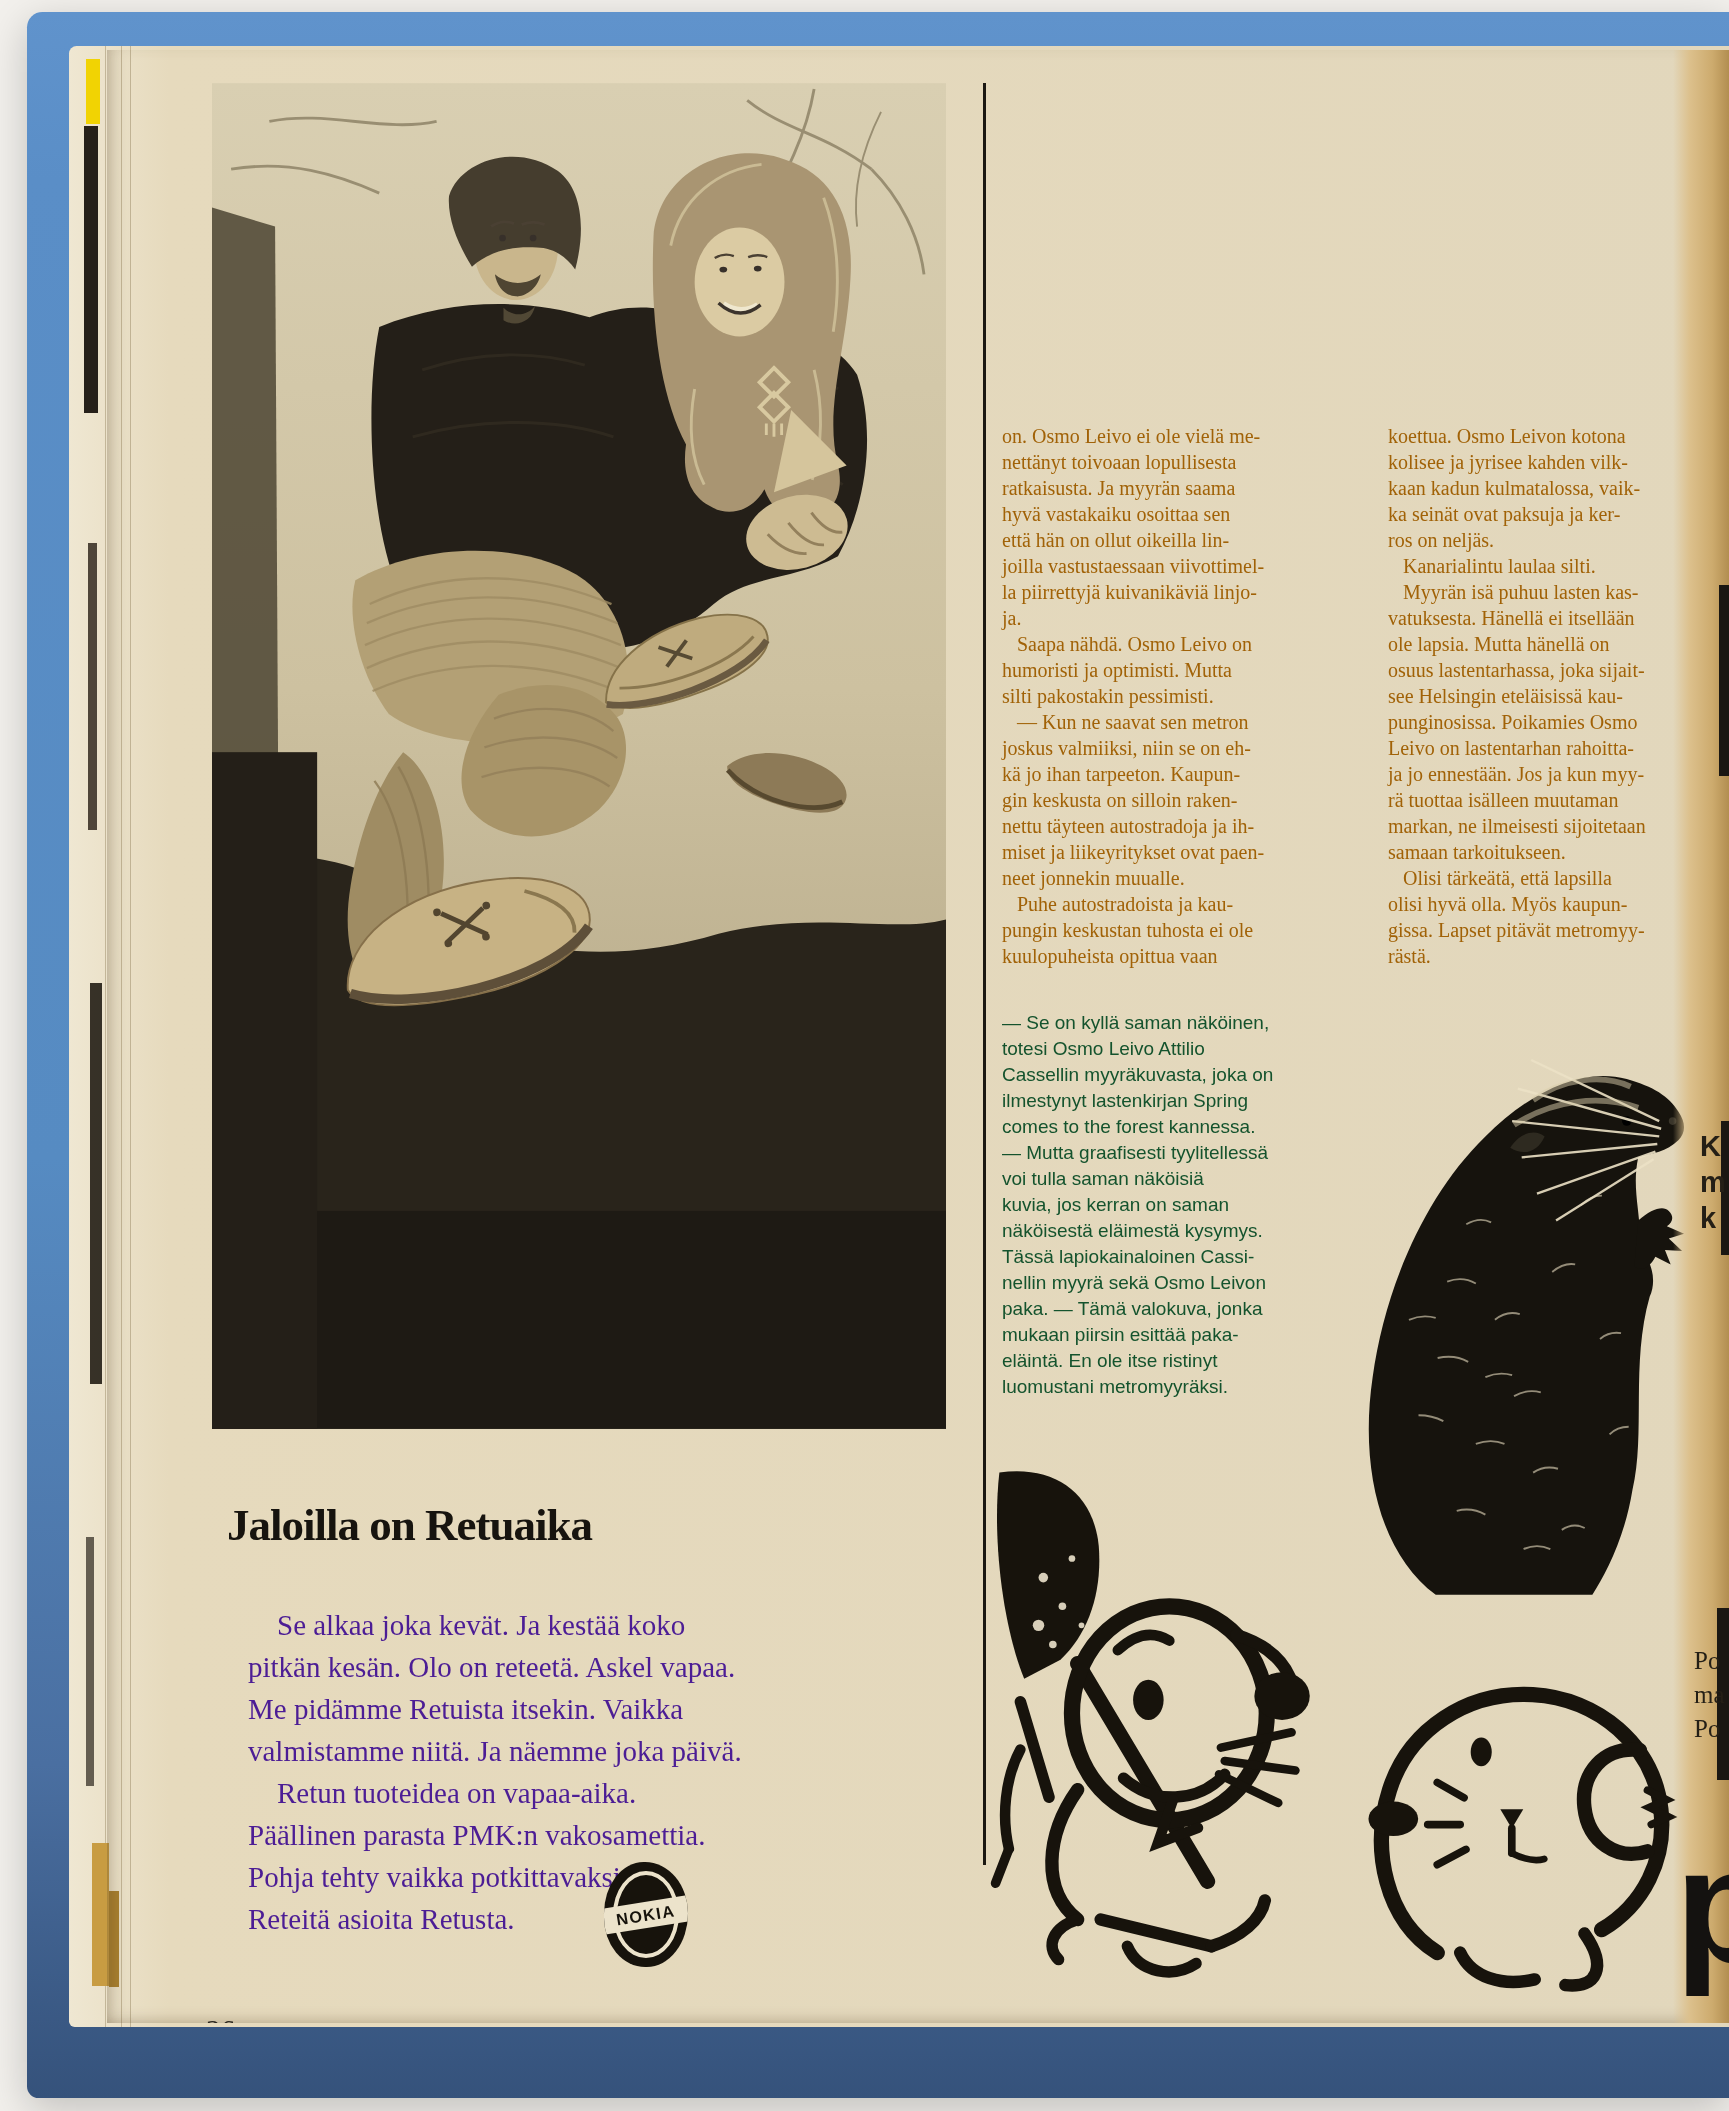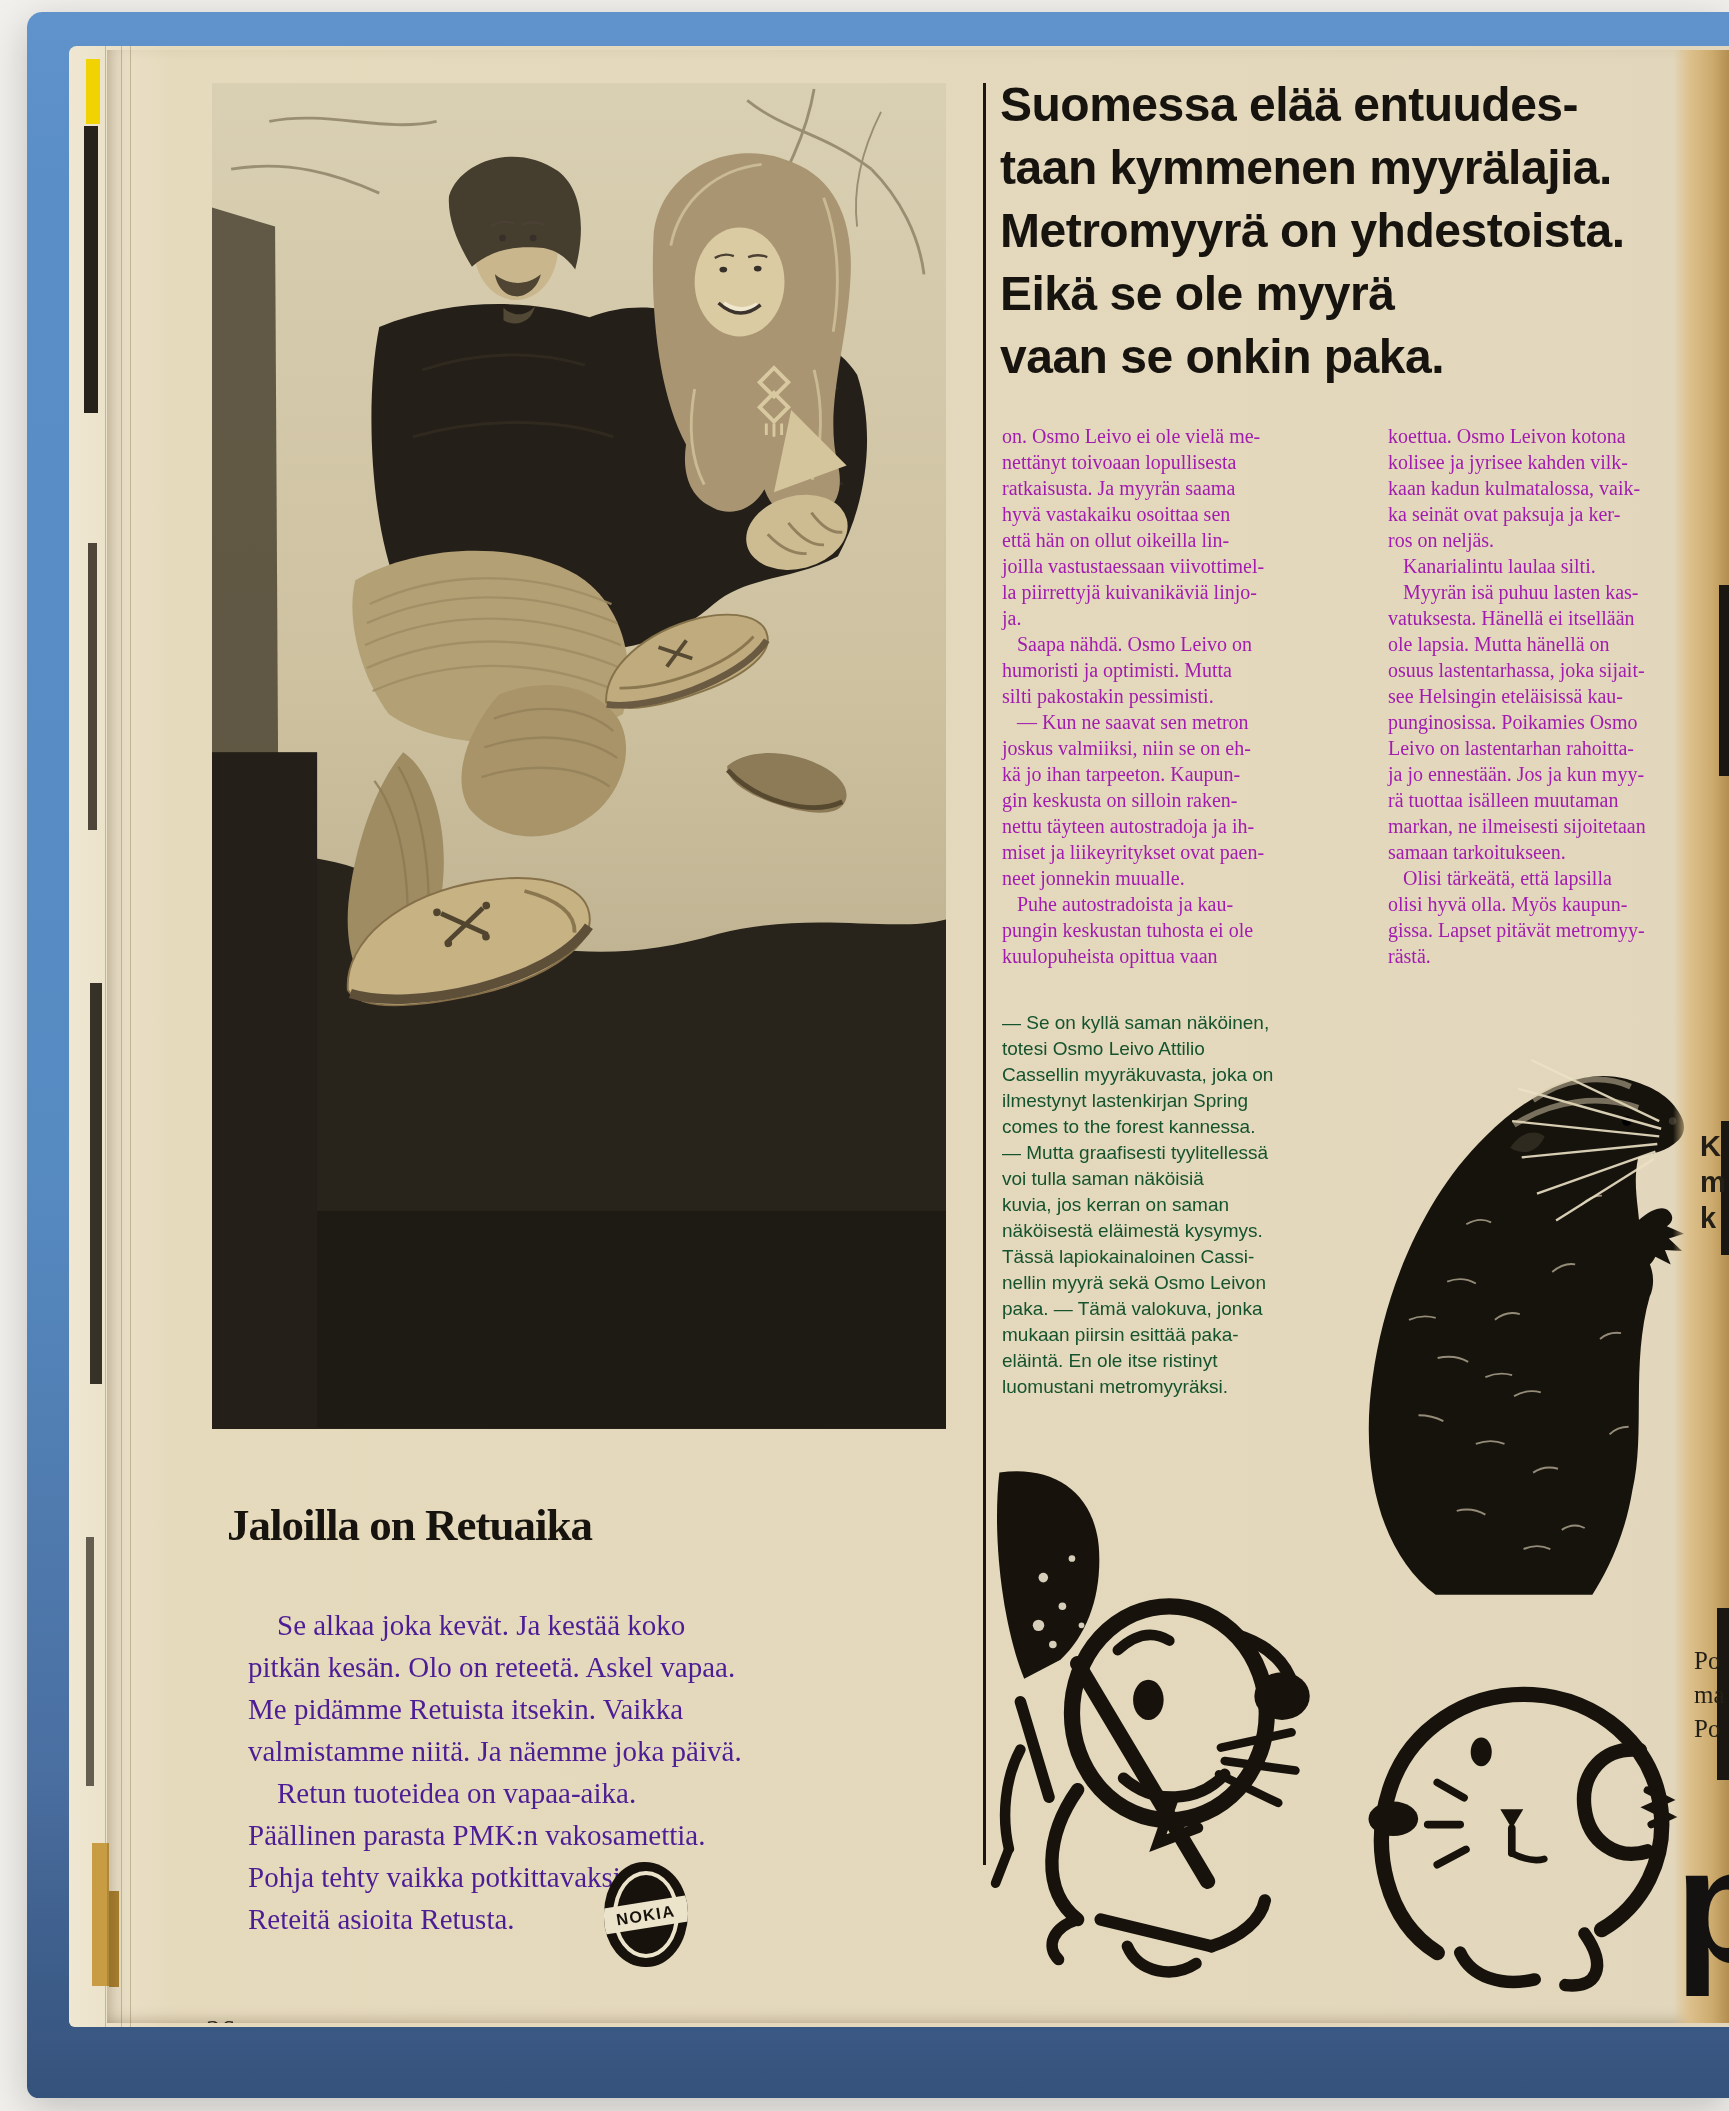--- a/index.html
+++ b/index.html
@@ -18,21 +18,21 @@
   .stack .edgeline{position:absolute;top:0;width:1px;height:100%;background:rgba(120,100,60,.35);}
   
   .page{position:absolute;left:107px;top:50px;width:1622px;height:1973px;overflow:hidden;
         background:
           radial-gradient(120% 90% at 60% 40%, rgba(255,255,255,.20) 0%, rgba(0,0,0,0) 60%),
           linear-gradient(105deg,#f0e9d7 0%,#ece3cd 40%,#e8decad 75%,#e6dcc4 100%),#ebe2cc;
         box-shadow:inset 13.4px 0 21px -13.4px rgba(90,70,40,.45), inset 0 -9.6px 17px -11.5px rgba(90,70,40,.4);}
   .rule-v{position:absolute;width:2.9px;background:#1b1812;}
   .headline{font-family:"Liberation Sans",sans-serif;font-weight:700;font-size:48px;line-height:63px;
             letter-spacing:-0.5px;color:#17140f;}
-  .bodycol{font-family:"Liberation Serif",serif;font-size:20px;line-height:26px;color:#a21caf;}
+  .bodycol{font-family:"Liberation Serif",serif;font-size:20px;line-height:26px;color:#a16207;}
   .caption{font-family:"Liberation Sans",sans-serif;font-size:19px;line-height:26px;color:#14532d;}
   .ad-head{font-family:"Liberation Serif",serif;font-weight:700;font-size:45px;letter-spacing:-1px;color:#17140f;}
   .ad-body{font-family:"Liberation Serif",serif;font-size:29px;line-height:42px;color:#4c1d95;}
   .pagenum{font-family:"Liberation Serif",serif;font-size:29px;color:#2b261d;margin-top:48px;}
   
   .nokia{position:absolute;left:497px;top:1812px;width:84px;height:105px;}
   .nokia .blob{position:absolute;inset:0;background:#17130c;border-radius:48% 52% 50% 50% / 50% 50% 52% 48%;overflow:hidden;}
   .nokia .ring{position:absolute;left:8.6px;top:8.6px;right:8.6px;bottom:8.6px;border:4.8px solid #ece3cb;border-radius:50%;}
   .nokia .band{position:absolute;left:-7.6px;right:-7.6px;top:40px;height:26px;background:#ece3cb;
                transform:rotate(-9deg);display:flex;align-items:center;justify-content:center;}
@@ -171,25 +171,20 @@
 
       <path d="M606,342 L664,400 L588,428 Z" fill="#d5c59c"></path>
       <g transform="translate(612,470) rotate(-15)">
         <ellipse rx="54" ry="38" fill="#cdbb92"></ellipse>
         <path d="M-30,-6 q14,26 34,30 M-6,-12 q12,28 30,32 M20,-16 q10,26 26,28" stroke="#93805c" stroke-width="3" fill="none"></path>
       </g>
     </svg>
 
     <div class="rule-v" style="left:876px;top:32.5px;height:1782px"></div>
 
-    <div class="abs headline pre" style="left:893px;top:23px;width:726px">Suomessa elää entuudes-
-taan kymmenen myyrälajia.
-Metromyyrä on yhdestoista.
-Eikä se ole myyrä
-vaan se onkin paka.</div>
 
     <div class="abs bodycol pre" style="left:895px;top:373px;width:356px">on. Osmo Leivo ei ole vielä me-
 nettänyt toivoaan lopullisesta
 ratkaisusta. Ja myyrän saama
 hyvä vastakaiku osoittaa sen
 että hän on ollut oikeilla lin-
 joilla vastustaessaan viivottimel-
 la piirrettyjä kuivanikäviä linjo-
 ja.
    Saapa nähdä. Osmo Leivo on

